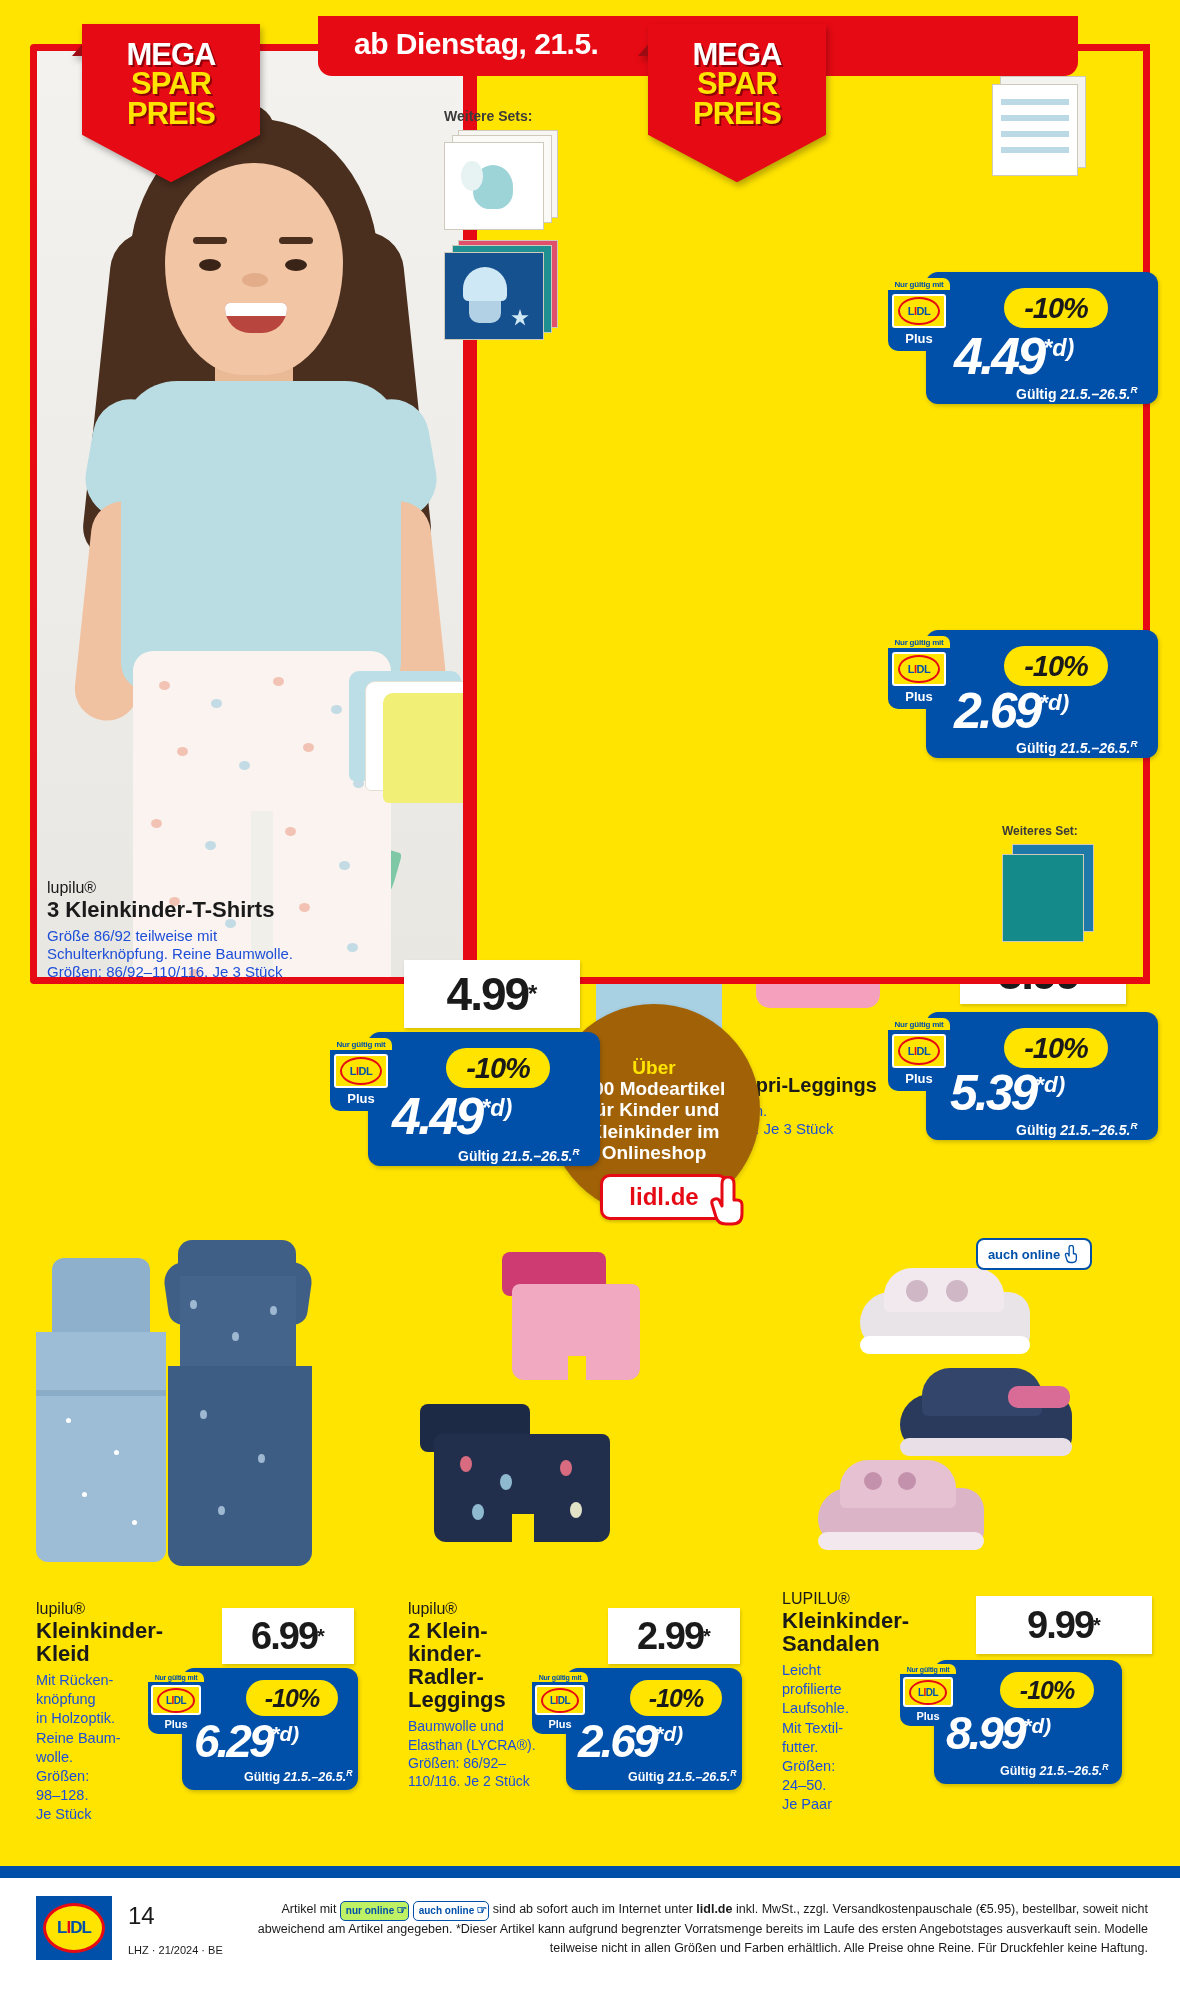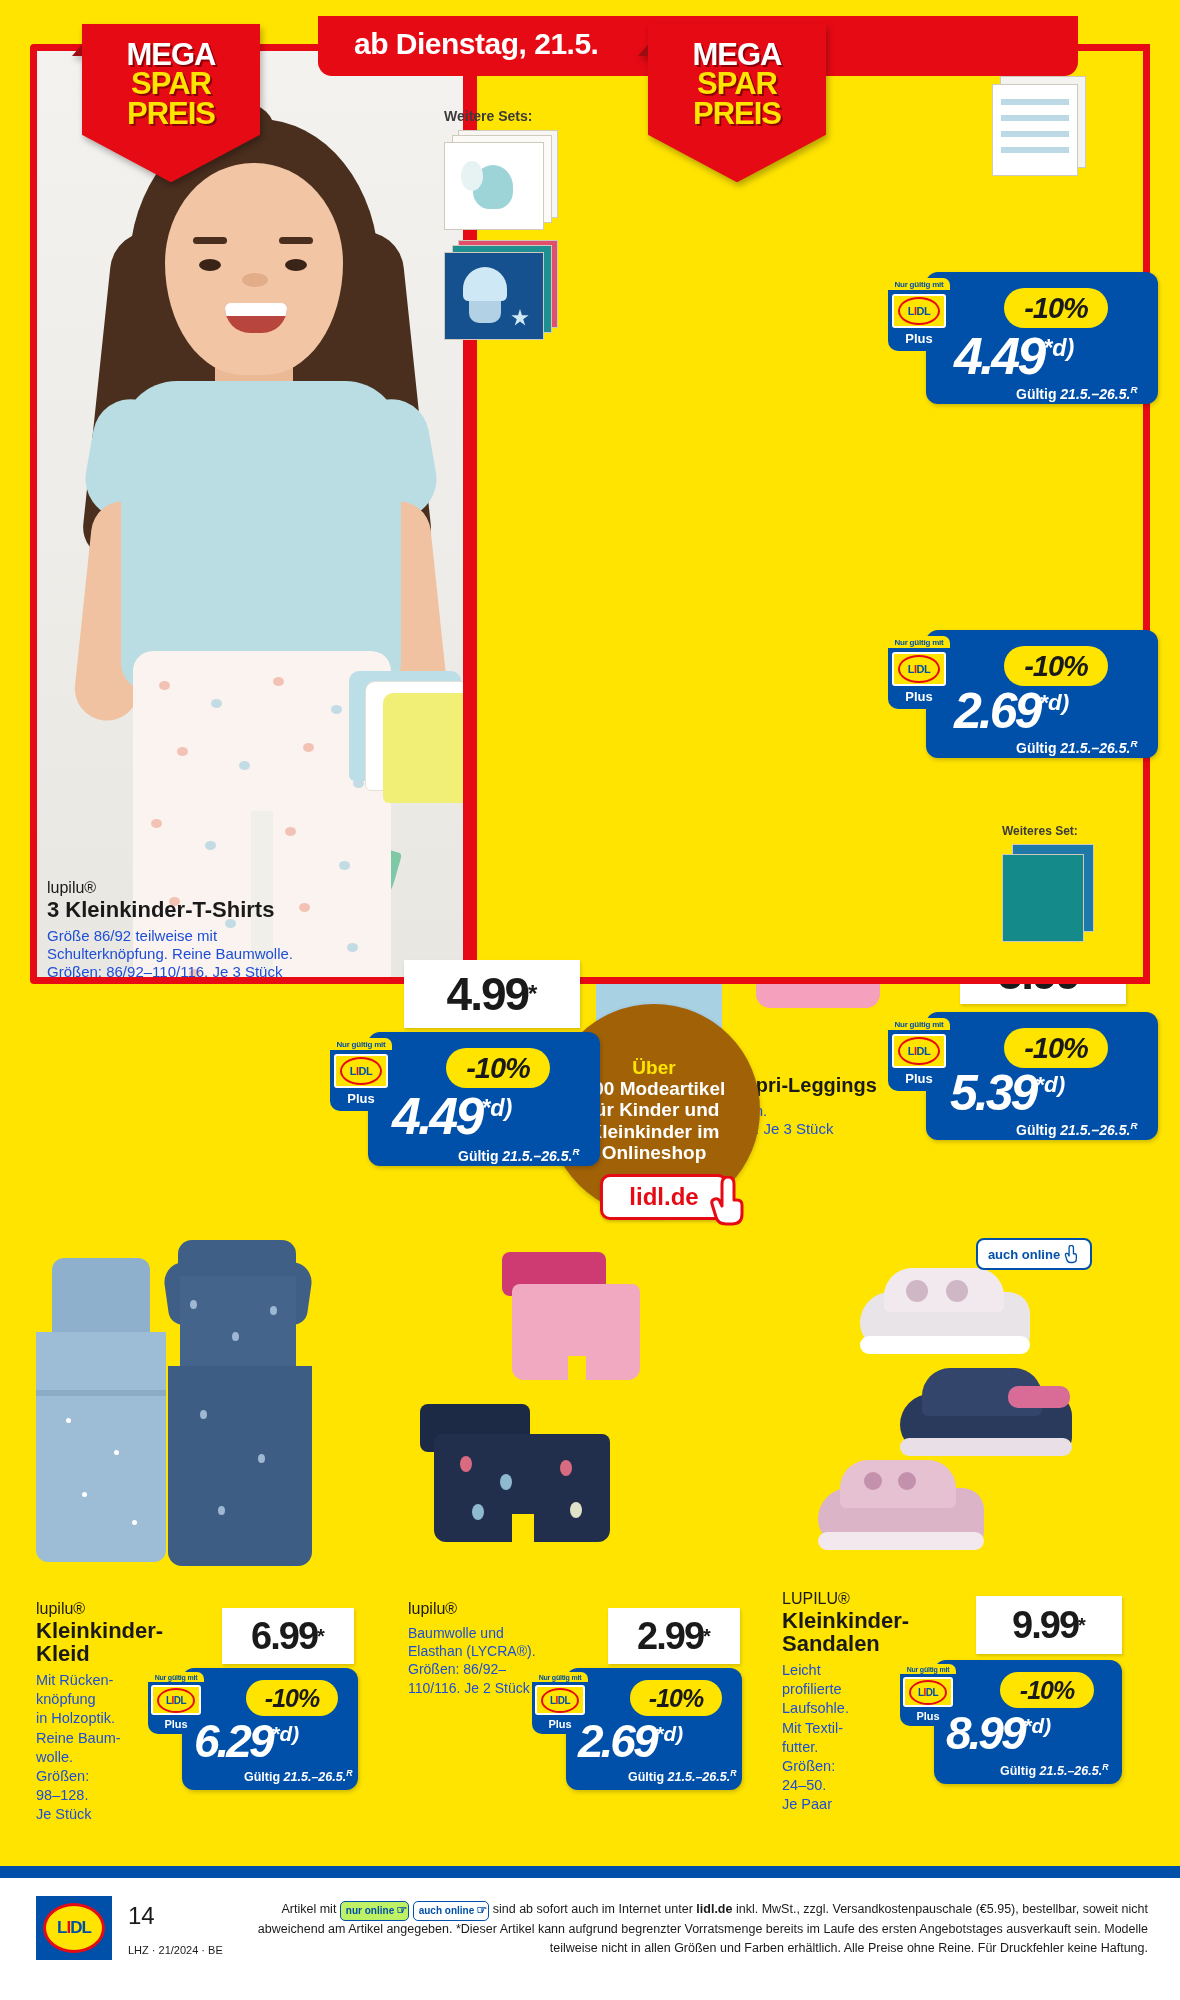--- a/index.html
+++ b/index.html
@@ -647,20 +647,24 @@
         <div class="lp-plus" style="font-size:11px;">Plus</div>
       </div>
     </div>
     <div class="pct" style="left:98px;top:12px;width:92px;height:36px;font-size:25px;">-10%</div>
     <div class="newprice" style="left:46px;top:46px;font-size:46px;"><span>6.29</span><span class="sup">*d)</span></div>
     <div class="valid" style="left:96px;top:100px;font-size:12.5px;"><span class="pre">Gültig</span> <span>21.5.–26.5.</span><span class="r">R</span></div>
   </div>
 
   <div class="abs prod" style="left:408px;top:1600px;width:130px;">
     <div class="brand">lupilu®</div>
+    <div class="title" style="white-space:pre-line;">2 Klein-
+kinder-
+Radler-
+Leggings</div>
     <div class="desc" style="white-space:pre-line;font-size:14px;line-height:1.3;">Baumwolle und
 Elasthan (LYCRA®).
 Größen: 86/92–
 110/116. Je 2 Stück</div>
   </div>
   <div class="abs ptag" style="left:608px;top:1608px;width:132px;height:56px;">
     <span class="val" style="font-size:38px;">2.99</span>
       <span class="star" style="font-size:20px;">*</span>
   </div>
   <div class="abs plusblock" style="left:532px;top:1668px;width:210px;height:122px;">
@@ -687,21 +691,21 @@
 Sandalen</div>
     <div class="desc" style="white-space:pre-line;font-size:14.5px;line-height:1.32;">Leicht
 profilierte
 Laufsohle.
 Mit Textil-
 futter.
 Größen:
 24–50.
 Je Paar</div>
   </div>
-  <div class="abs ptag" style="left:976px;top:1596px;width:146px;height:58px;">
+  <div class="abs ptag" style="left:976px;top:1596px;width:176px;height:58px;">
     <span class="val" style="font-size:38px;">9.99</span>
       <span class="star" style="font-size:20px;">*</span>
   </div>
   <div class="abs plusblock" style="left:900px;top:1660px;width:222px;height:124px;">
     <div class="plusbox" style="left:34px;top:0;width:188px;height:124px;"></div>
     <div class="lidlplus" style="left:0;top:4px;width:56px;">
       <div class="lp-top" style="font-size:7px;">Nur gültig mit</div>
       <div class="lp-body" style="padding:3px 3px 4px;">
         <div class="lp-logo" style="height:30px;">
             <div class="lp-oval" style="width:38px;height:25px;">

